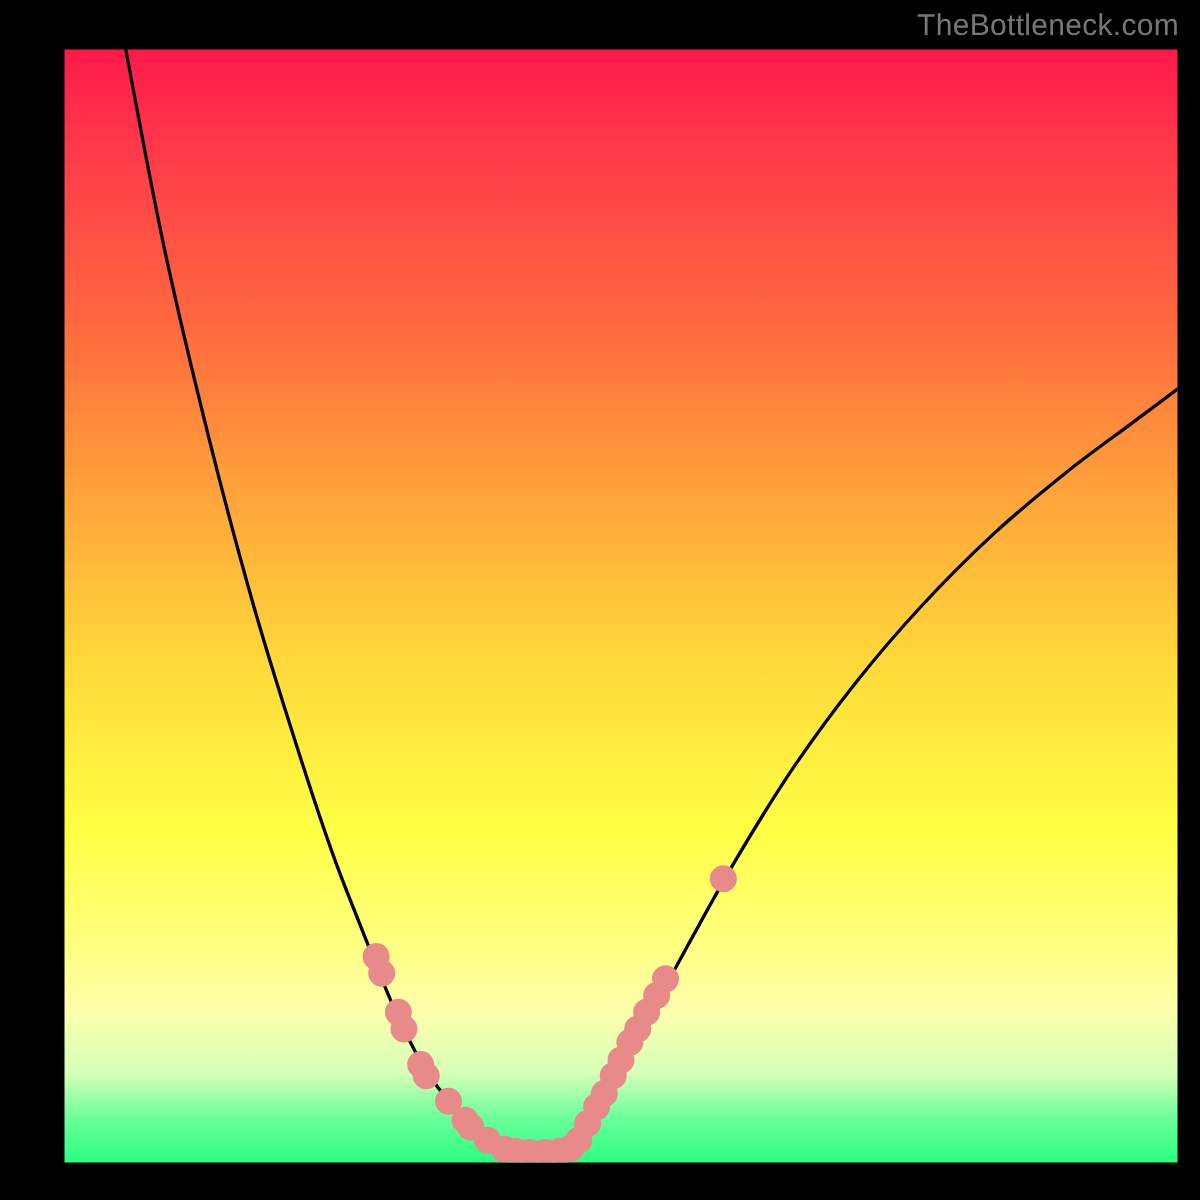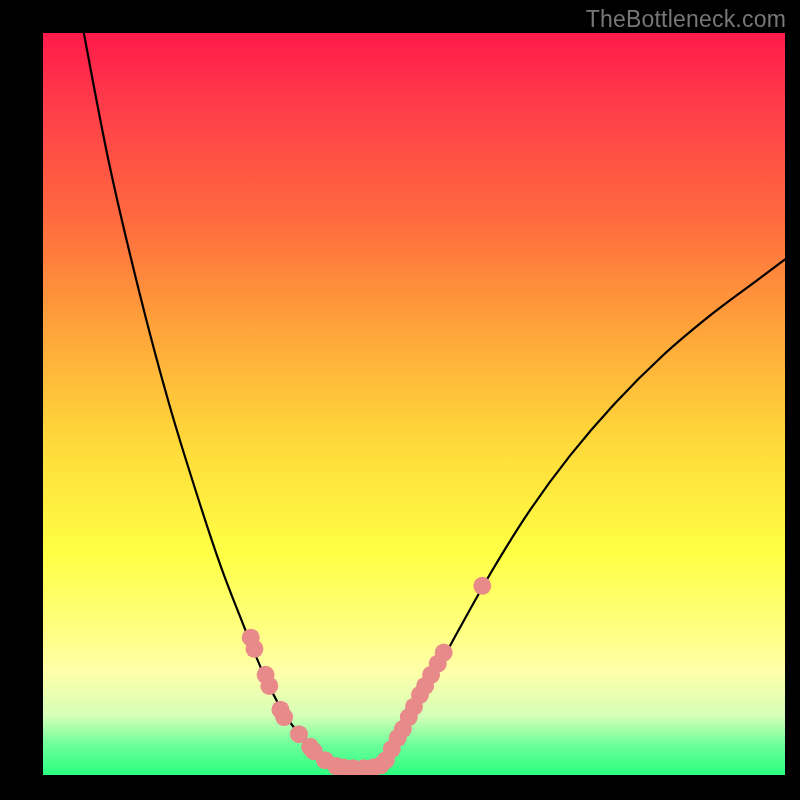--- a/index.html
+++ b/index.html
@@ -36,21 +36,21 @@
       #d6ffb8 92%,
       #6bff9a 96%,
       #2bff7f 100%
     );
   }
   .watermark {
     position: absolute;
     top: 6px;
     right: 14px;
     color: #777;
-    font-size: 23px;
+    font-size: 20px;
     font-weight: 500;
     letter-spacing: 0.2px;
     user-select: none;
   }
   svg.curve-layer {
     position: absolute;
     left: 0;
     top: 0;
     width: 742px;
     height: 742px;

